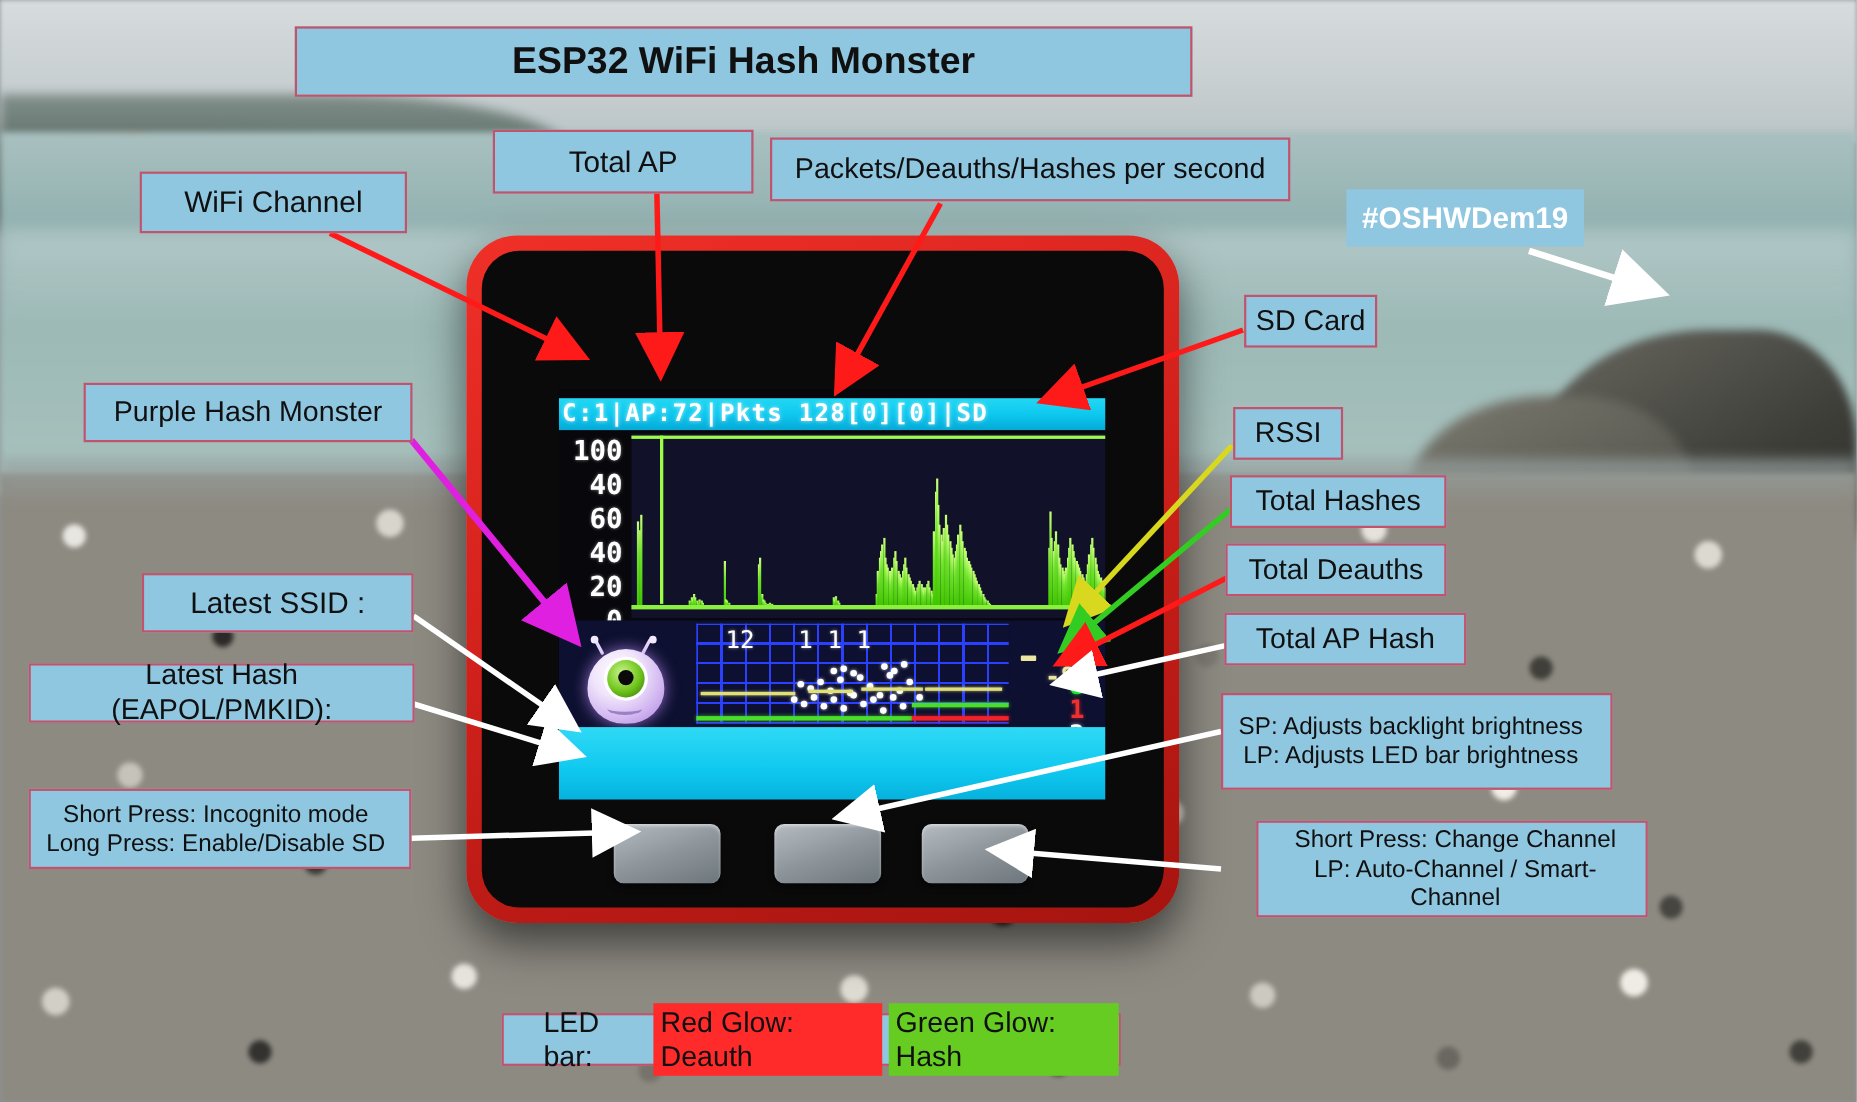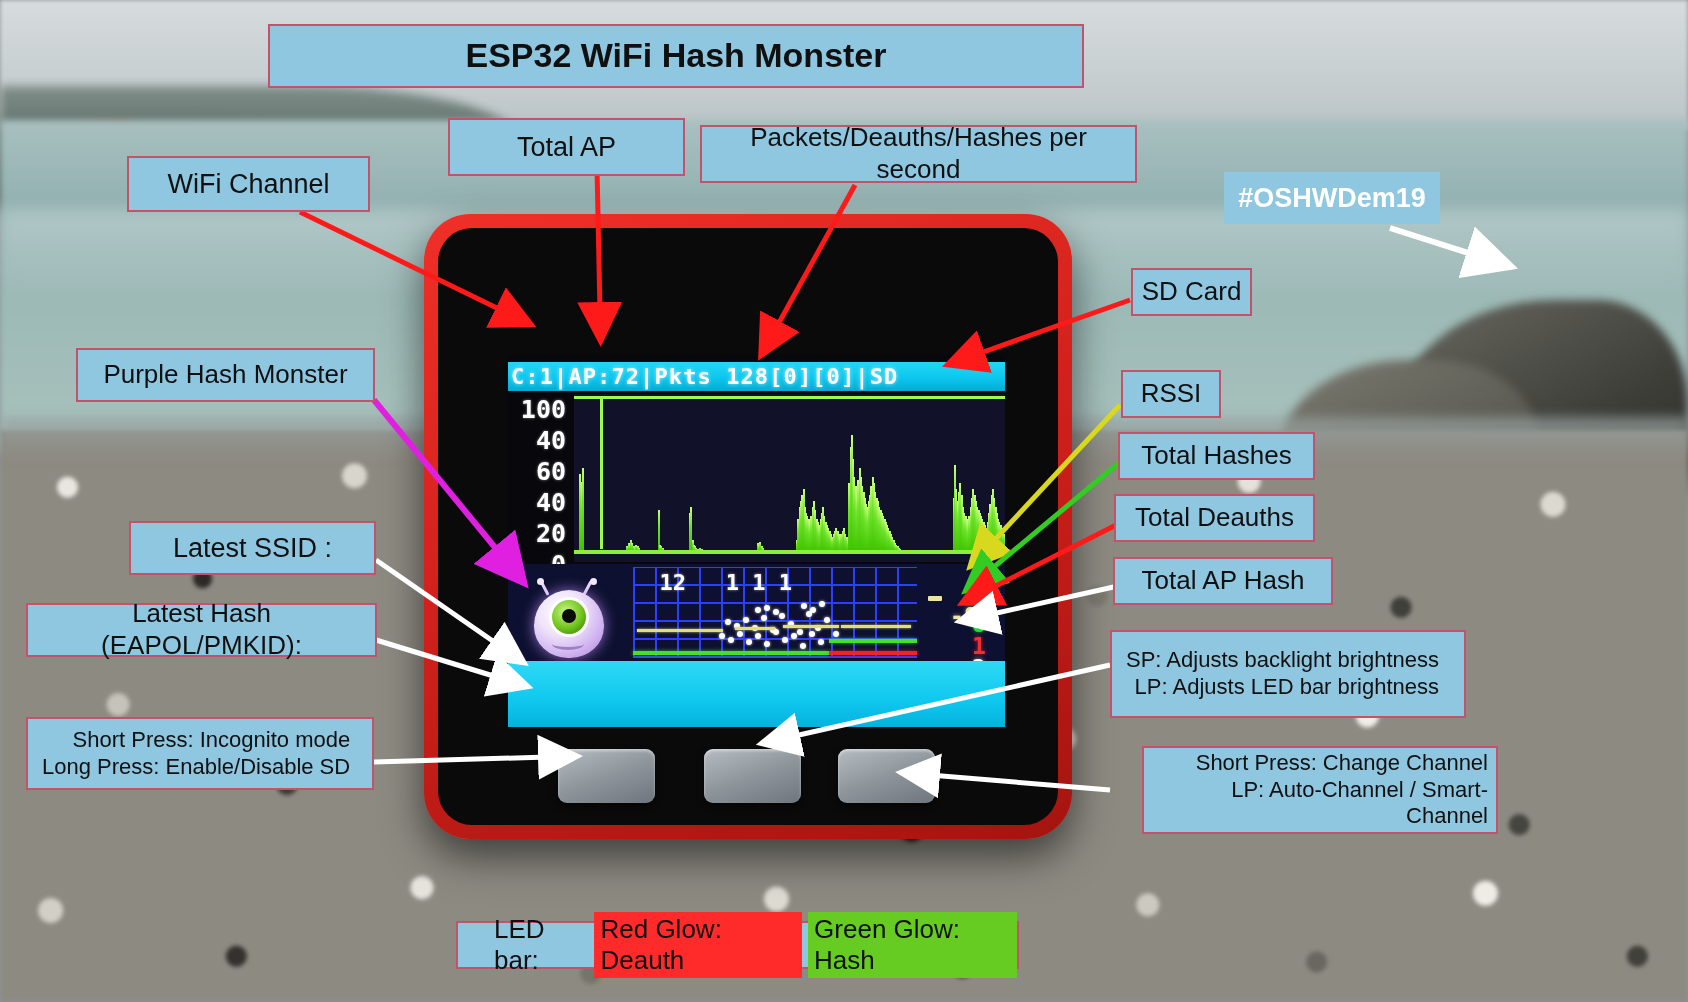--- a/index.html
+++ b/index.html
@@ -213,21 +213,21 @@
   #grid {
     position: absolute; left: 125px; top: 3px; width: 284px; height: 91px;
     background:
       repeating-linear-gradient(90deg, #2b3fff 0 2px, transparent 2px 22px),
       repeating-linear-gradient(0deg, #2b3fff 0 2px, transparent 2px 18px),
       #0d1030;
   }
   #grid .gnums {
     position: absolute; left: 0; top: 3px; width: 284px; height: 26px;
     color: #ffffff; font-family: "DejaVu Sans Mono", monospace;
-    font-weight: bold; font-size: 22px; white-space: pre;
+    font-weight: normal; font-size: 22px; white-space: pre;
     text-shadow: 0 0 3px rgba(255,255,255,.55);
   }
   .dot {
     position: absolute; width: 6px; height: 6px; border-radius: 50%;
     background: #ffffff; box-shadow: 0 0 3px rgba(255,255,255,.8);
   }
   .trace {
     position: absolute; height: 3px; background: #e0e07a;
     box-shadow: 0 0 3px rgba(224,224,122,.8);
   }
@@ -283,21 +283,21 @@
     background: #8fc6e0;
     border: 2px solid #c2536a;
     color: #101010;
     font-family: "Liberation Sans", sans-serif;
     display: flex; align-items: center; justify-content: center;
     text-align: center;
     line-height: 1.22;
     padding: 2px 8px;
     white-space: pre-line;
   }
-  .cb.left-al { justify-content: flex-start; text-align: right; }
+  .cb.left-al { justify-content: flex-start; text-align: center; }
 
   
   #arrows {
     position: absolute; left: 0; top: 0; width: 1688px; height: 1002px;
     pointer-events: none;
   }
 
   
   #led-legend {
     position: absolute; left: 456px; top: 921px; width: 563px; height: 48px;
@@ -639,21 +639,21 @@
 
     <line x1="1390" y1="228" x2="1478" y2="256" stroke="#ffffff" stroke-width="6" marker-end="url(#ar-white)"></line>
   </svg>
 
   <div class="cb" style="left:268px;  top:24px;   width:816px; height:64px;  font-size:34px; font-weight:bold;">ESP32 WiFi Hash Monster</div>
 
   <div class="cb" style="left:127px;  top:156px;  width:243px; height:56px;  font-size:27px;">WiFi Channel</div>
 
   <div class="cb" style="left:448px;  top:118px;  width:237px; height:58px;  font-size:27px;">Total AP</div>
 
-  <div class="cb" style="left:700px;  top:125px;  width:437px; height:58px;  font-size:26px;">Packets/Deauths/Hashes per second</div>
+  <div class="cb" style="left:700px;  top:125px;  width:473px; height:58px;  font-size:26px;">Packets/Deauths/Hashes per second</div>
 
   <div class="cb" style="left:1131px; top:268px;  width:121px; height:48px;  font-size:26px;">SD Card</div>
 
   <div class="cb" style="left:1121px; top:370px;  width:100px; height:48px;  font-size:26px;">RSSI</div>
 
   <div class="cb" style="left:1118px; top:432px;  width:197px; height:48px;  font-size:26px;">Total Hashes</div>
 
   <div class="cb" style="left:1114px; top:494px;  width:201px; height:48px;  font-size:26px;">Total Deauths</div>
 
   <div class="cb" style="left:76px;   top:348px;  width:299px; height:54px;  font-size:26px;">Purple Hash Monster</div>

